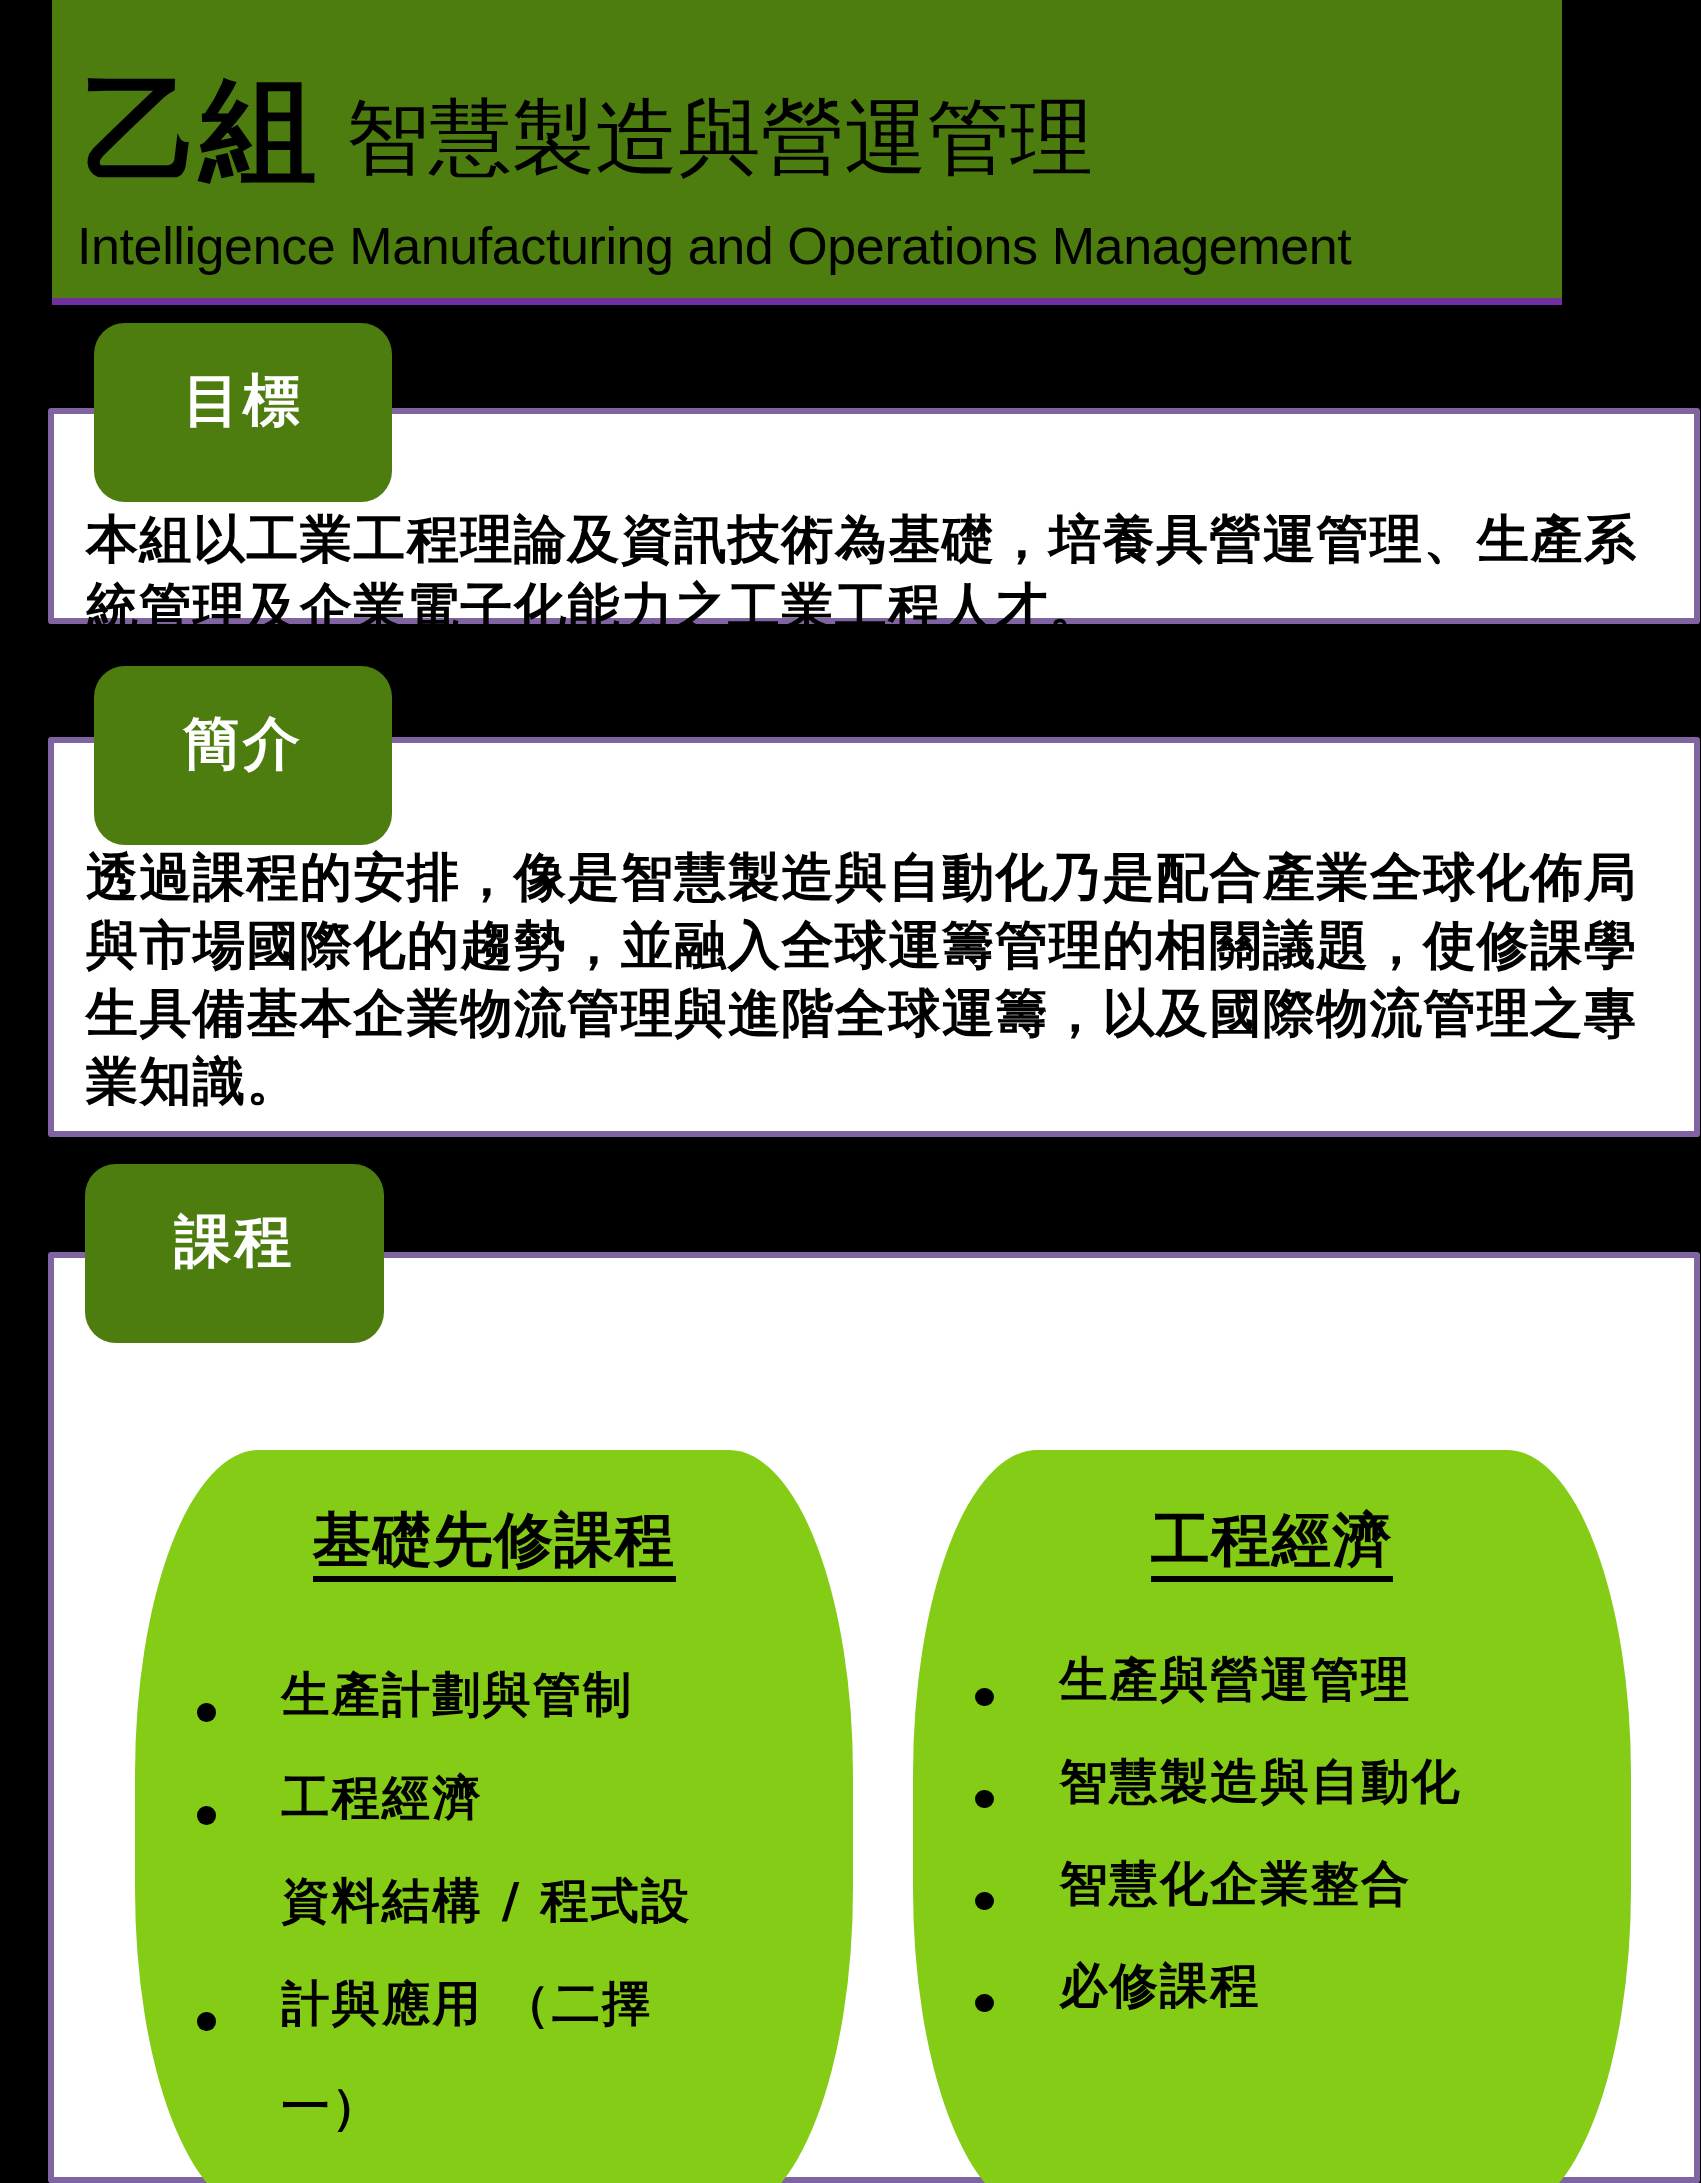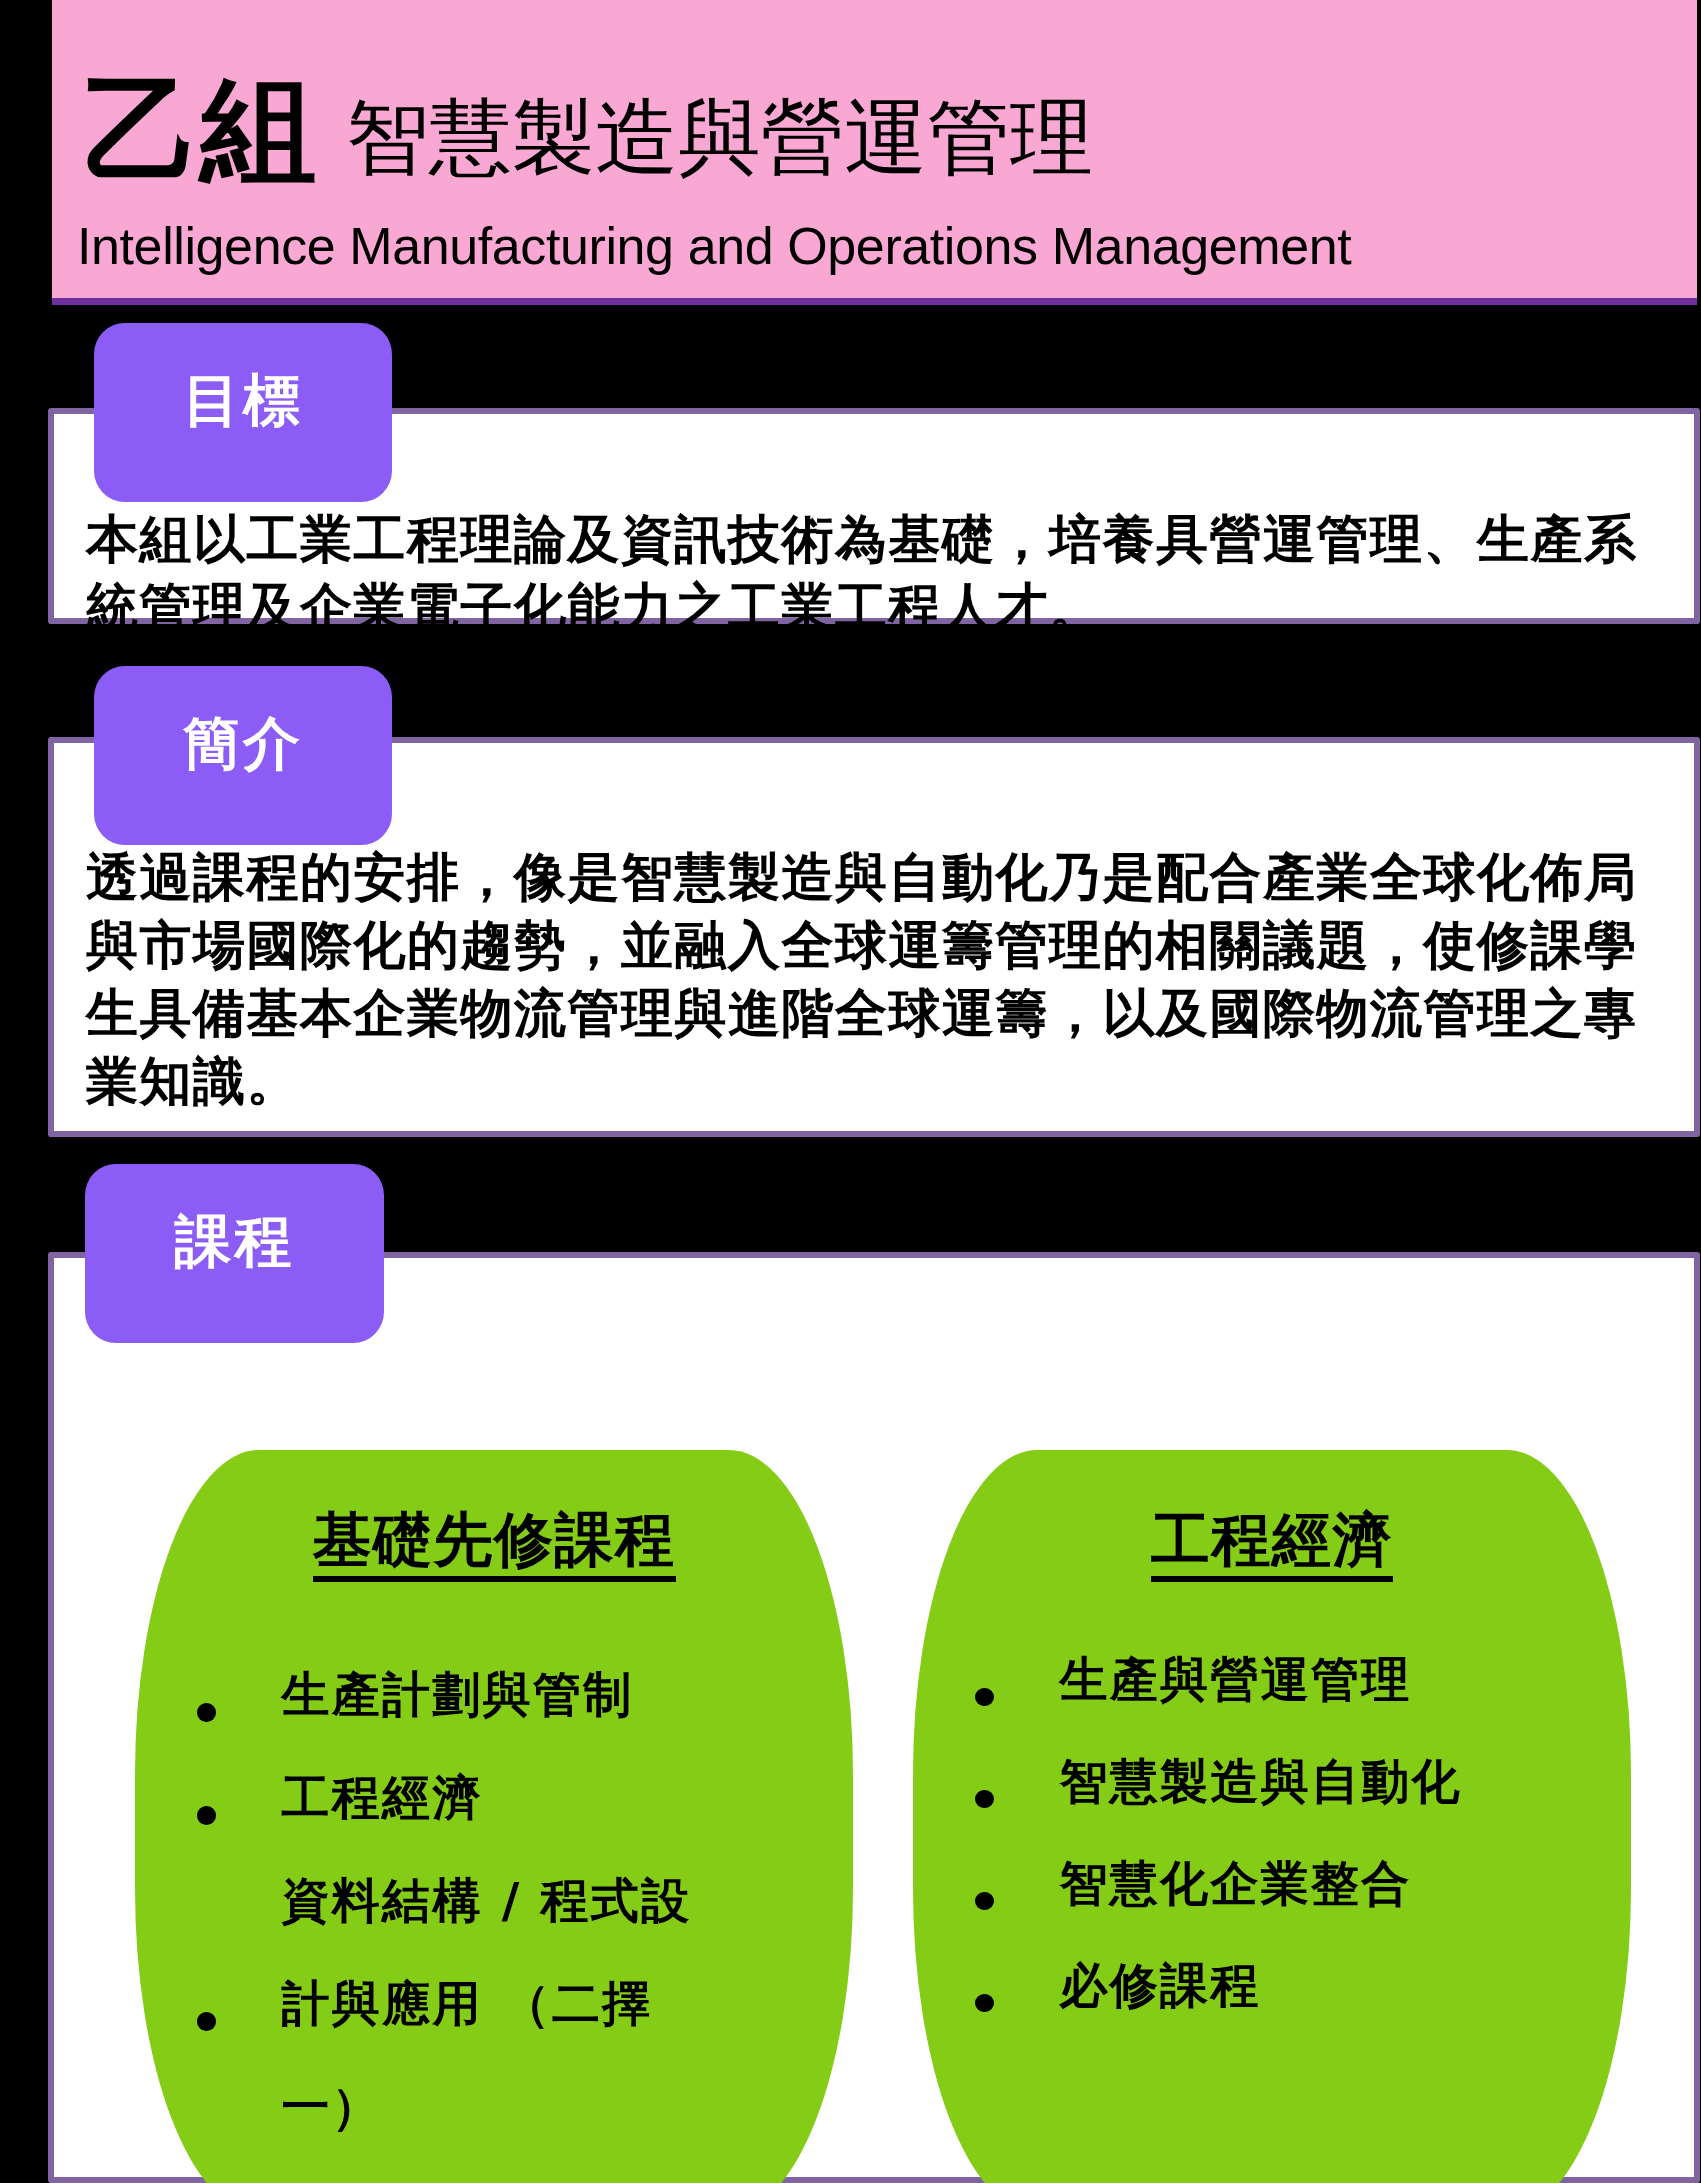--- a/index.html
+++ b/index.html
@@ -1,21 +1,21 @@
 <!DOCTYPE html>
 <html style="font-size:12.4px"><head>
 <meta charset="utf-8">
 <style>
   * { box-sizing: border-box; margin: 0; padding: 0; }
   html, body { width: 1702px; height: 2183px; background: #000000; overflow: hidden; }
   body { position: relative; font-family: "DejaVu Sans", "Liberation Sans", sans-serif; color: #000; }
 
   .header {
-    position: absolute; left: 52px; top: 0; width: 1645px; height: 305px;
-    background: #f9a8d4; border-bottom: 7.7px solid #7030A0;
+    position: absolute; left: 52px; top: 0; width: 1510px; height: 305px;
+    background: #4d7c0f; border-bottom: 7.7px solid #7030A0;
   }
   .header .title-row { position: absolute; left: 31px; top: 68px; white-space: nowrap; }
   .header .group-name {
     font-family: "DejaVu Sans", sans-serif; font-weight: bold;
     font-size: 116px; line-height: 124px; letter-spacing: 1.5px; display: inline-block; vertical-align: bottom;
   }
   .header .cn-subtitle {
     font-family: "DejaVu Sans", sans-serif; font-weight: normal;
     font-size: 83px; line-height: 93px; margin-left: 28px; display: inline-block; vertical-align: bottom;
     position: relative; top: -7.7px;
@@ -24,21 +24,21 @@
     position: absolute; left: 25px; top: 215px;
     font-family: "Liberation Sans", sans-serif; font-size: 52px; line-height: 62px; white-space: nowrap;
     letter-spacing: -0.4px;
   }
 
   .box {
     position: absolute; left: 48px; width: 1652px; background: #ffffff;
     border: 6.2px solid #8064A2; border-radius: 3.1px;
   }
   .tab {
-    position: absolute; width: 298px; height: 179px; background: #8b5cf6;
+    position: absolute; width: 298px; height: 179px; background: #4d7c0f;
     border-radius: 31px; color: #ffffff; font-weight: bold; font-size: 57px;
     display: flex; align-items: center; justify-content: center; letter-spacing: 3.1px;
     z-index: 2;
   }
   .tab span { position: relative; top: -10.8px; }
 
   .box-text {
     position: absolute; left: 32px; right: 31px;
     font-weight: bold; font-size: 52px; line-height: 68px; letter-spacing: 1.5px;
   }

